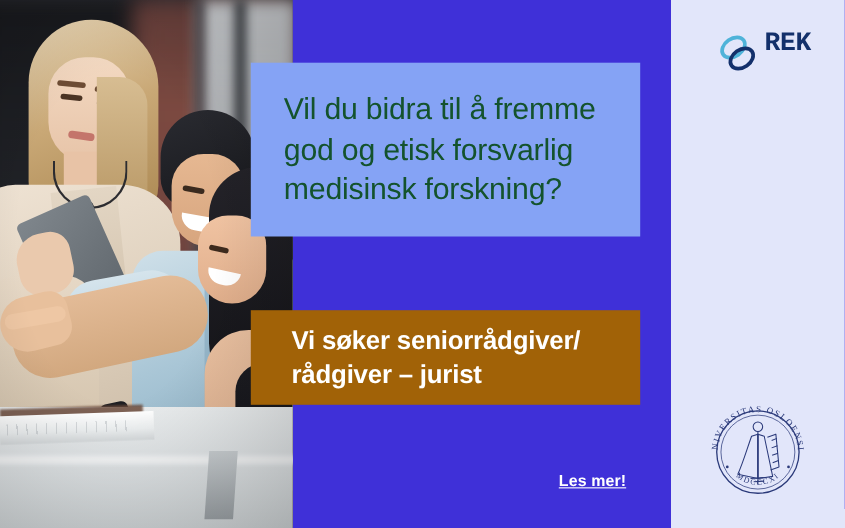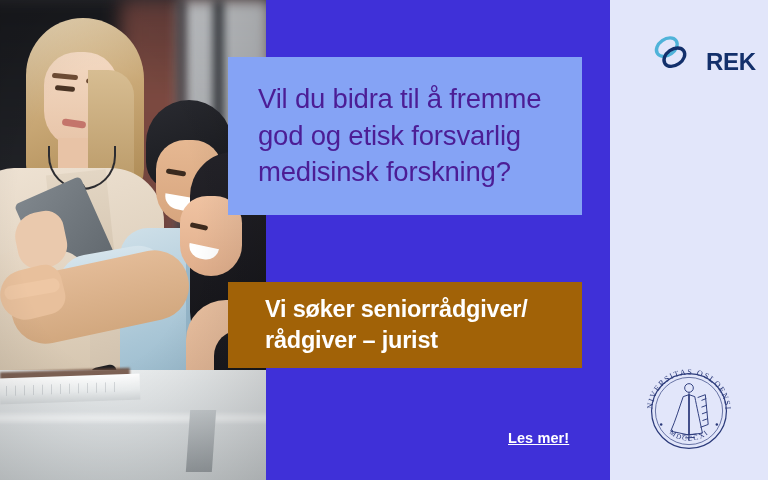--- a/index.html
+++ b/index.html
@@ -393,21 +393,21 @@
     top: 57px;
     width: 354px;
     height: 158px;
     background: #85a3f5;
     display: flex;
     align-items: center;
   }
   .headline-text {
     margin: 0;
     padding: 0 18px 0 30px;
-    color: #4c1d95;
+    color: #14532d;
     font-size: 27.5px;
     line-height: 1.33;
     font-weight: 400;
     letter-spacing: -0.2px;
     white-space: pre-line;
   }
 
   .subhead-box {
     position: absolute;
     left: 228px;
@@ -440,22 +440,23 @@
   }
 
   
   .rek-logo {
     position: absolute;
     left: 650px;
     top: 28px;
     width: 86px;
     height: 46px;
     display: flex;
-    align-items: flex-end;
-    gap: 14px;
+    align-items: flex-start;
+    gap: 3px;
+    font-family: Liberation Mono, monospace;
   }
   .rek-mark { width: 42px; height: 42px; flex: none; }
   .rek-word {
     color: #13306b;
     font-size: 24px;
     font-weight: 700;
     letter-spacing: -0.3px;
     line-height: 1;
   }
 

